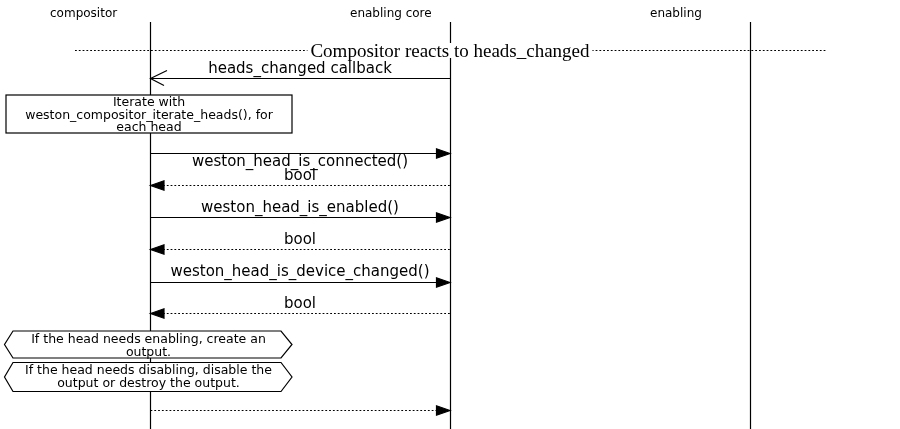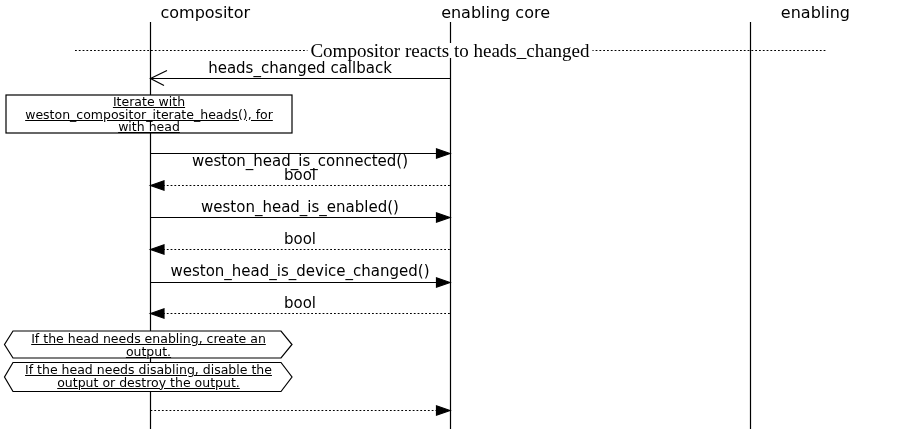--- a/index.html
+++ b/index.html
@@ -7,36 +7,36 @@
     position:relative;
     width:900px;height:429px;
     background:#ffffff;
     font-family:"DejaVu Sans","Liberation Sans",sans-serif;
     color:#000000;
     overflow:hidden;
   }
   .stage svg{position:absolute;left:0;top:0;}
   .plabel{
     position:absolute;top:5px;width:200px;
-    text-align:right;font-size:16px;line-height:16px;
+    text-align:left;font-size:12px;line-height:16px;
   }
   .divider-label{
     position:absolute;top:43px;left:450px;
     transform:translateX(-50%);
     background:#ffffff;padding:0 3px;
     font-size:19px;line-height:15px;white-space:nowrap;font-family:Liberation Serif, serif;
   }
   .mlabel{
     position:absolute;left:150px;width:300px;
     text-align:center;font-size:15px;line-height:15px;
     white-space:nowrap;
   }
   .note-text{
     position:absolute;text-align:center;
-    font-size:12.5px;line-height:12.6px;text-decoration:underline;
+    font-size:12.5px;line-height:12.6px;
   }
 </style>
 </head>
 <body>
 
 <div class="stage">
 
   <svg width="900" height="429" viewBox="0 0 900 429">
     <g stroke="#000000" stroke-width="1.2" fill="none">
 
@@ -87,21 +87,21 @@
   <div class="mlabel" style="top:154px">weston_head_is_connected()</div>
   <div class="mlabel" style="top:168px">bool</div>
   <div class="mlabel" style="top:200px">weston_head_is_enabled()</div>
   <div class="mlabel" style="top:232px">bool</div>
   <div class="mlabel" style="top:264px">weston_head_is_device_changed()</div>
   <div class="mlabel" style="top:296px">bool</div>
 
   <div class="note-text" style="left:6px;top:96px;width:286px">
     <div>Iterate with</div>
     <div>weston_compositor_iterate_heads(), for</div>
-    <div>with head</div>
+    <div>each head</div>
   </div>
 
   <div class="note-text" style="left:5px;top:364px;width:287px">
     <div>If the head needs disabling, disable the</div>
     <div>output or destroy the output.</div>
   </div>
   <div class="note-text" style="left:5px;top:333px;width:287px">
     <div>If the head needs enabling, create an</div>
     <div>output.</div>
   </div>

